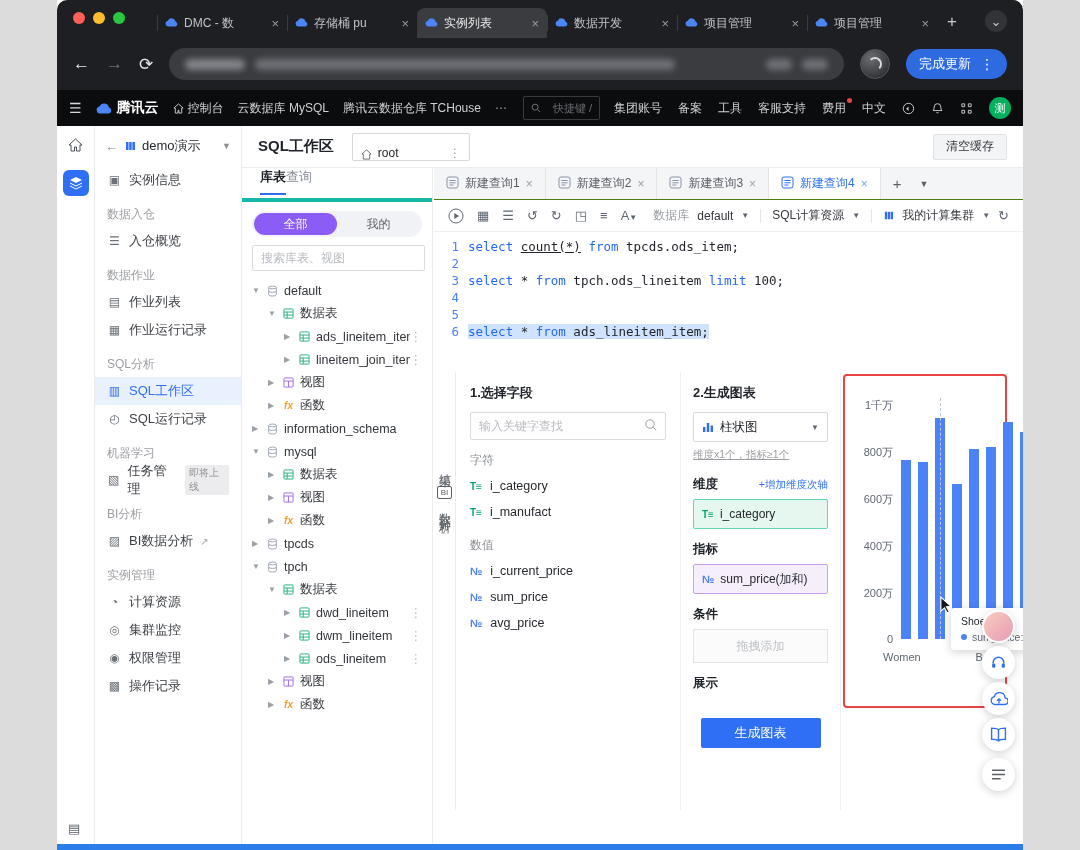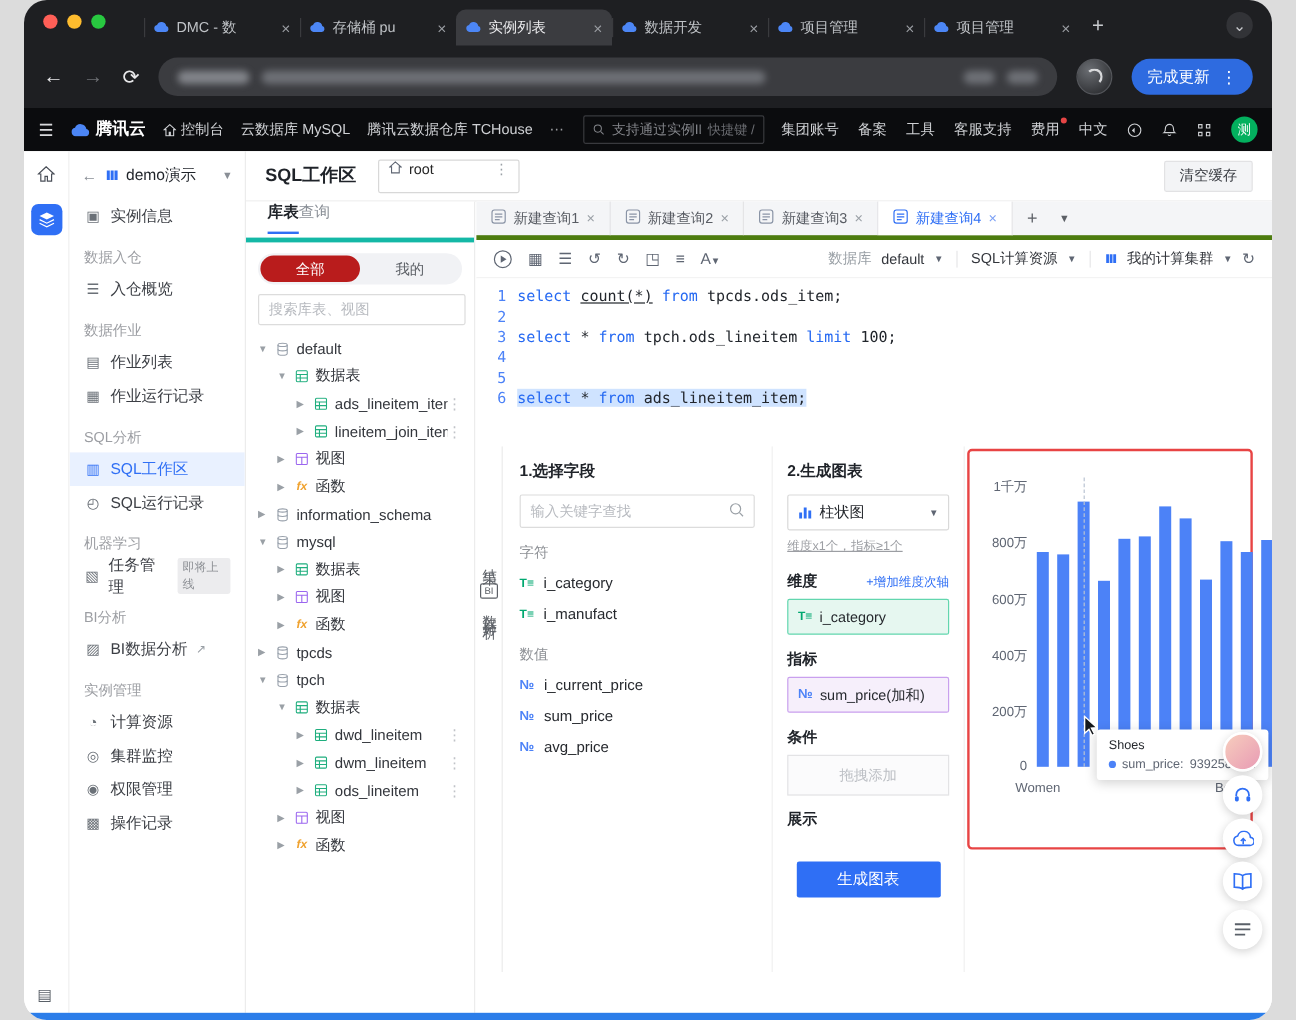--- a/index.html
+++ b/index.html
@@ -1,17 +1,17 @@
 <!DOCTYPE html>
 <html><head>
 <meta charset="utf-8">
 <style>
   * { margin:0; padding:0; box-sizing:border-box; }
   body { background:#dcdcdc; font-family:"Liberation Sans", sans-serif; }
-  .screen { position:relative; width:1040px; height:850px; background:#fff; overflow:hidden; margin:0 auto;border-radius:19px; }
+  .screen { position:relative; width:966px; height:850px; background:#fff; overflow:hidden; margin:0 auto; }
 
   
   .chrome { position:absolute; top:0; left:0; right:0; height:90px; background:#1e1f22; border-radius:10px 10px 0 0; }
   .traffic { position:absolute; left:16px; top:12px; display:flex; gap:8px; }
   .tl { width:12px; height:12px; border-radius:50%; }
   .tl.r{background:#ff5f57}.tl.y{background:#febc2e}.tl.g{background:#28c840}
   .btabs { position:absolute; left:100px; top:6px; display:flex; align-items:flex-end; height:32px; }
   .btab { width:130px; height:30px; display:flex; align-items:center; gap:6px; padding:0 8px; color:#bfc2c6; font-size:12px; border-radius:8px 8px 0 0; position:relative; }
   .btab::before{content:""; position:absolute; left:0; top:7px; bottom:7px; width:1px; background:#3a3b3e;}
   .btab.active { background:#3b3c40; color:#ececee; }
@@ -60,46 +60,46 @@
   .side-item{height:28px;display:flex;align-items:center;gap:7px;padding:0 12px;color:#3c3f45;cursor:default;}
   .side-item .side-ic{width:15px;color:#6b7178;font-size:12px;text-align:center}
   .side-item.active{background:#e9f1ff;color:#2f6ff5;}
   .side-item.active .side-ic{color:#2f6ff5}
   .side-badge{margin-left:4px;background:#ececee;color:#8d9095;font-size:10px;padding:1px 4px;border-radius:2px;}
   .ext{color:#9aa0a6;font-size:10px}
 
   
   .content-head{position:absolute;top:126px;left:185px;right:0;height:42px;border-bottom:1px solid #ececec;display:flex;align-items:center;padding:0 16px;gap:18px;background:#fff;}
   .page-title{font-size:15px;font-weight:bold;color:#1f2329;}
-  .root-select{width:118px;height:28px;border:1px solid #d8d8d8;border-radius:2px;display:flex;align-items:flex-start;gap:6px;padding:0 8px;font-size:12px;color:#262626;}
+  .root-select{width:118px;height:28px;border:1px solid #d8d8d8;border-radius:2px;display:flex;align-items:flex-end;gap:6px;padding:0 8px;font-size:12px;color:#262626;}
   .root-select .dots{margin-left:auto;color:#9aa0a6}
   .clear-cache{margin-left:auto;height:26px;padding:0 12px;background:#f3f4f6;border:1px solid #e2e2e4;border-radius:2px;font-size:12px;color:#36393f;display:flex;align-items:center;}
 
   
   .explorer{position:absolute;top:168px;left:185px;bottom:6px;width:191px;border-right:1px solid #ececec;background:#fff;overflow:hidden;}
   .exp-tabs{height:34px;display:flex;padding:0 18px;align-items:flex-start;border-bottom:4px solid #14b8a6;font-size:13px;color:#8a8f96;}
   .exp-tab.active{color:#1f2329;font-weight:bold;position:relative;}
   .exp-tab.active::after{content:"";position:absolute;left:0;right:0;bottom:-9px;height:2px;background:#2f6ff5;}
   .seg-wrap{margin:9px 10px 0;background:#f1f2f5;border-radius:14px;height:26px;display:flex;padding:2px;font-size:12px;}
   .seg{flex:1;display:grid;place-items:center;color:#5c6066;border-radius:12px;}
-  .seg.active{background:#b91c1c;color:#fff;text-align:right;}
+  .seg.active{background:#8b5cf6;color:#fff;text-align:right;}
   .exp-search-row{display:flex;align-items:center;margin:8px 10px 8px;gap:8px;}
   .exp-search{flex:1;height:26px;border:1px solid #dcdcdc;border-radius:2px;font-size:12px;padding:0 8px;color:#333;outline:none;font-family:inherit;}
   .exp-search::placeholder{color:#b8bbc0}
   .tree{font-size:12.5px;color:#33363c;}
   .tree-row{height:23px;display:flex;align-items:center;padding-right:10px;}
   .caret{width:13px;color:#9aa0a6;font-size:8px;flex:none;}
   .ticon{width:15px;display:grid;place-items:center;margin-right:4px;flex:none;}
   .fx{color:#f0a22e;font-style:italic;font-size:10px;font-weight:bold;}
   .more{margin-left:auto;color:#c0c3c8;}
   .tree-label{overflow:hidden;white-space:nowrap;}
 
   
   .main{position:absolute;top:168px;left:377px;right:0;bottom:6px;background:#fff;}
-  .qtabs-row{height:32px;background:#f4f5f7;border-bottom:4px solid #4d7c0f;display:flex;align-items:stretch;}
+  .qtabs-row{height:32px;background:#f4f5f7;border-bottom:1px solid #4d7c0f;display:flex;align-items:stretch;}
   .qtabs{display:flex;}
   .qtab{display:flex;align-items:center;gap:6px;padding:0 12px;font-size:12px;color:#595d64;border-right:1px solid #e4e4e6;}
   .qtab.active{background:#fff;color:#2f6ff5;}
   .qtab-close{color:#9aa0a6;font-size:12px}
   .qtab.active .qtab-close{color:#7ba0f5}
   .qtab-plus{display:grid;place-items:center;padding:0 12px;color:#5c6066;font-size:15px;}
   .qtab-caret{display:grid;place-items:center;padding:0 6px;color:#5c6066;font-size:9px;}
   .edit-toolbar{height:32px;display:flex;align-items:center;padding:0 14px;gap:13px;border-bottom:1px solid #f0f0f0;font-size:12px;color:#5f6673;background:#fff;}
   .tbi{font-size:13px;color:#5f6673;}
   .tb-right{margin-left:auto;display:flex;align-items:center;gap:8px;color:#33363c;}

